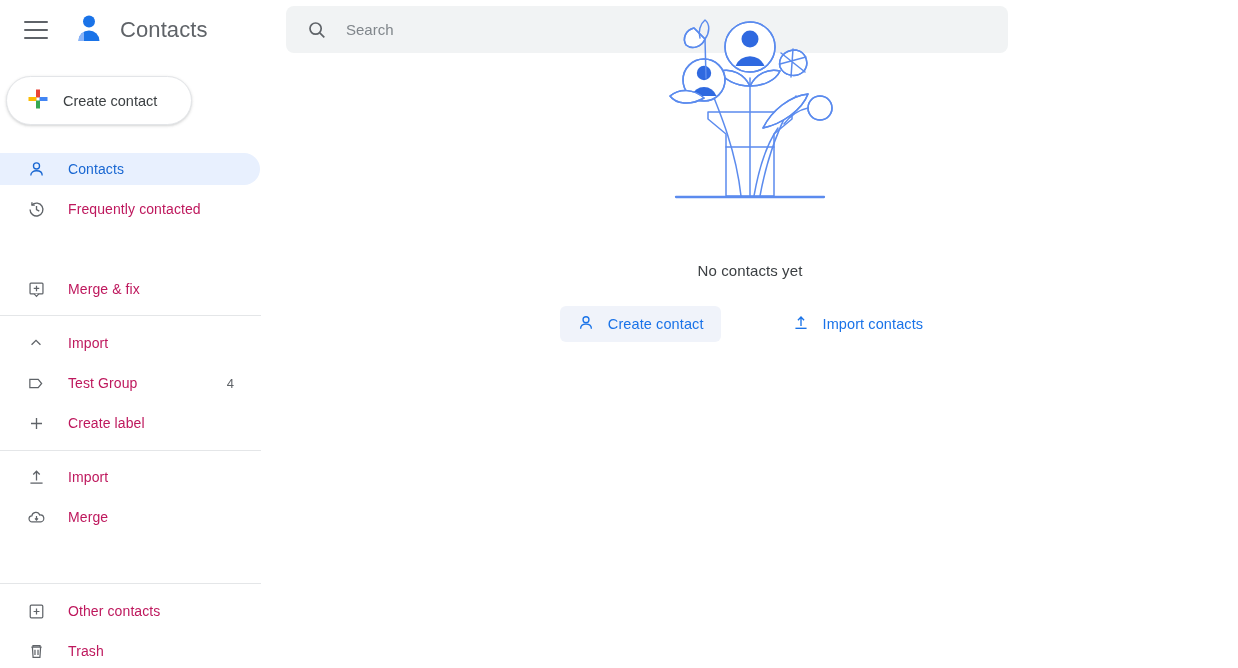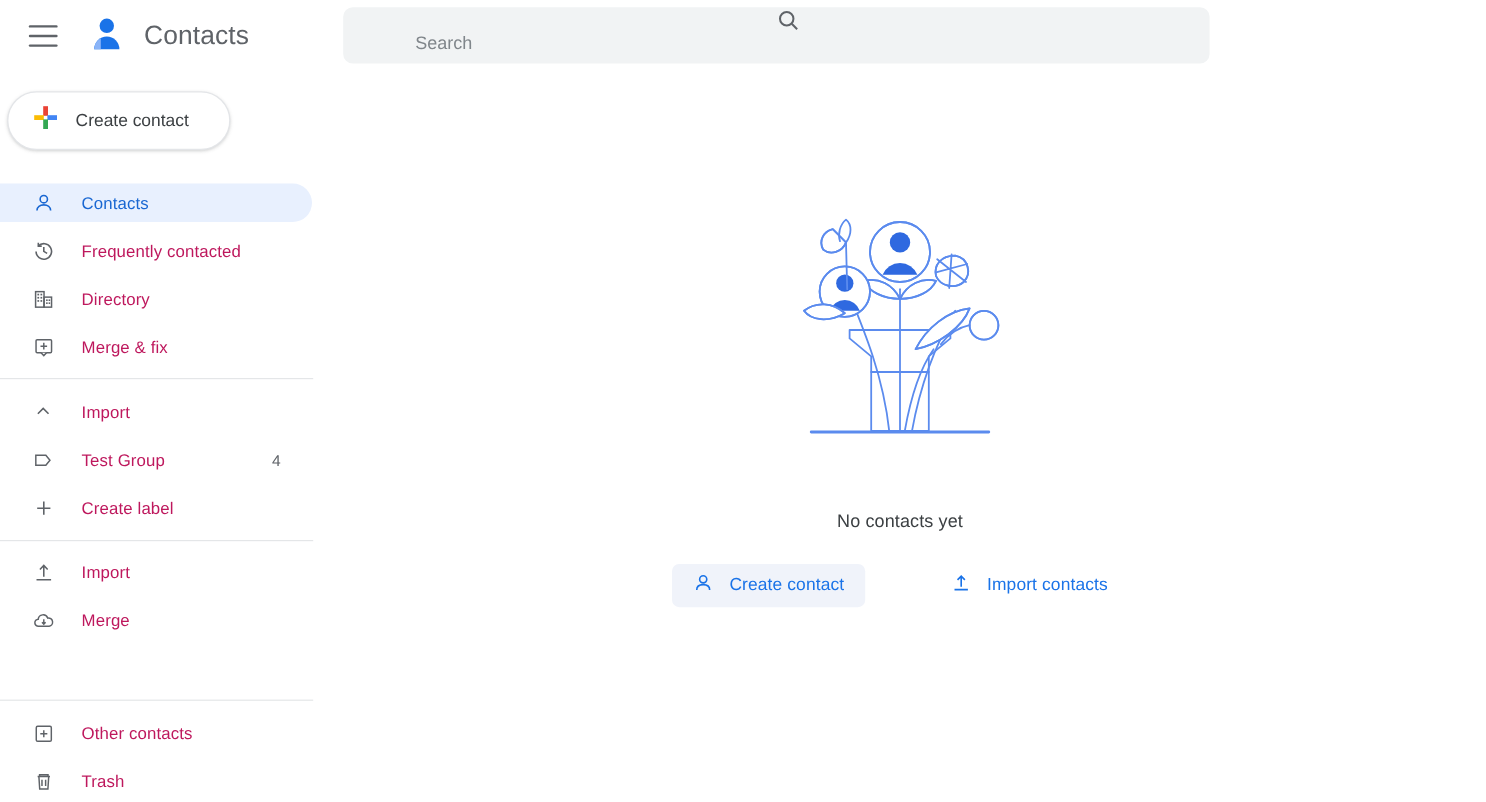--- a/index.html
+++ b/index.html
@@ -125,21 +125,20 @@
   }
   .search-bar {
     position: absolute;
     left: 24px; top: 6px;
     width: 722px; height: 47px;
     background: #f1f3f4;
     border-radius: 8px;
     display: flex;
     align-items: center;
     cursor: text;
-    flex-direction: column;
   }
   .search-bar .mag { margin-left: 20px; display: flex; flex: none; }
   .search-input {
     border: none;
     outline: none;
     background: transparent;
     margin-left: 18px;
     font-size: 15px;
     color: #3c4043;
     font-family: "Liberation Sans", sans-serif;
@@ -148,21 +147,21 @@
   .search-input::placeholder { color: #80868b; }
 
   
   .empty {
     position: absolute;
     left: 0; top: 0;
     width: 976px; height: 668px;
     display: flex;
     flex-direction: column;
     align-items: center;
-    justify-content: center;
+    justify-content: flex-start;
     pointer-events: none;
   }
   .empty-inner { pointer-events: auto; display: flex; flex-direction: column; align-items: center; }
   .empty-title {
     margin-top: 48px;
     font-size: 15px;
     color: #3c4043;
     letter-spacing: .1px;
   }
   .empty-actions {
@@ -243,41 +242,20 @@
       <span class="ico">
         <svg width="19" height="19" viewBox="0 0 20 20" fill="none" stroke="#5f6368" stroke-width="1.4">
           <path d="M3.2 10a6.8 6.8 0 1 0 2-4.8"></path>
           <polyline points="5.2,2.4 5.2,5.4 8.2,5.4"></polyline>
           <polyline points="10,6.2 10,10 12.9,11.7"></polyline>
         </svg>
       </span>
       <span class="txt">Frequently contacted</span>
     </div>
 
-    <div class="nav-row" style="top:233px">
-      <span class="ico">
-        <svg width="19" height="19" viewBox="0 0 20 20" fill="none" stroke="#5f6368" stroke-width="1.3">
-          <rect x="2.8" y="3.2" width="7.4" height="13.6"></rect>
-          <rect x="10.2" y="8" width="6.6" height="8.8"></rect>
-          <g fill="#5f6368" stroke="none">
-            <rect x="4.4" y="5" width="1.5" height="1.5"></rect>
-              <rect x="7.1" y="5" width="1.5" height="1.5"></rect>
-            <rect x="4.4" y="7.8" width="1.5" height="1.5"></rect>
-              <rect x="7.1" y="7.8" width="1.5" height="1.5"></rect>
-            <rect x="4.4" y="10.6" width="1.5" height="1.5"></rect>
-              <rect x="7.1" y="10.6" width="1.5" height="1.5"></rect>
-            <rect x="12" y="10" width="1.4" height="1.4"></rect>
-              <rect x="14.2" y="10" width="1.4" height="1.4"></rect>
-            <rect x="12" y="12.6" width="1.4" height="1.4"></rect>
-              <rect x="14.2" y="12.6" width="1.4" height="1.4"></rect>
-          </g>
-        </svg>
-      </span>
-      <span class="txt">Directory</span>
-    </div>
 
     <div class="nav-row" style="top:273px">
       <span class="ico">
         <svg width="19" height="19" viewBox="0 0 20 20" fill="none" stroke="#5f6368" stroke-width="1.3">
           <rect x="3.2" y="3.2" width="13.6" height="11.4" rx="1"></rect>
           <path d="M7.6 14.6 L10 17.2 L12.4 14.6" fill="#fff" stroke="none"></path>
           <path d="M7.6 14.6 L10 17.2 L12.4 14.6"></path>
           <path d="M10 6 L10 11.8 M7.1 8.9 L12.9 8.9"></path>
         </svg>
       </span>

